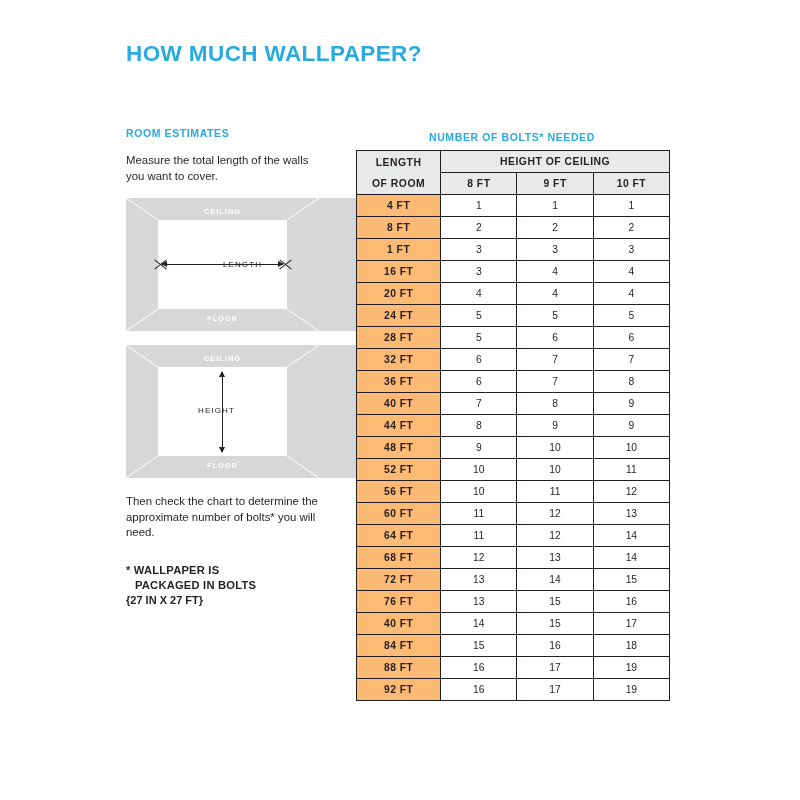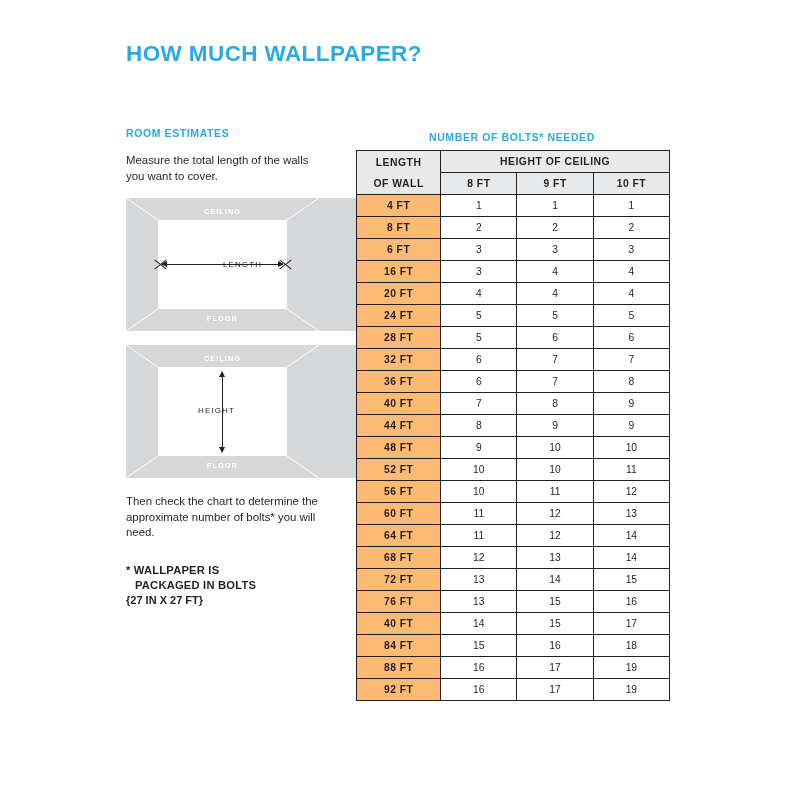--- a/index.html
+++ b/index.html
@@ -271,21 +271,21 @@
     </div>
   </div>
 
   <div class="table-head-label">NUMBER OF BOLTS* NEEDED</div>
 
   <table class="bolts">
     <thead>
       <tr>
         <th class="len-head" rowspan="2">
           <span>LENGTH</span><br>
-          <span>OF WALL</span>
+          <span>OF ROOM</span>
         </th>
         <th class="ceil-head" colspan="3">HEIGHT OF CEILING</th>
       </tr>
       <tr>
         <th class="sub-head">8 FT</th>
         <th class="sub-head">9 FT</th>
         <th class="sub-head">10 FT</th>
       </tr>
     </thead>
     <tbody id="table-body">
@@ -295,21 +295,21 @@
           <td class="val">1</td>
           <td class="val">1</td>
         </tr>
         <tr>
           <td class="row-label">8 FT</td>
           <td class="val">2</td>
           <td class="val">2</td>
           <td class="val">2</td>
         </tr>
         <tr>
-          <td class="row-label">6 FT</td>
+          <td class="row-label">1 FT</td>
           <td class="val">3</td>
           <td class="val">3</td>
           <td class="val">3</td>
         </tr>
         <tr>
           <td class="row-label">16 FT</td>
           <td class="val">3</td>
           <td class="val">4</td>
           <td class="val">4</td>
         </tr>

